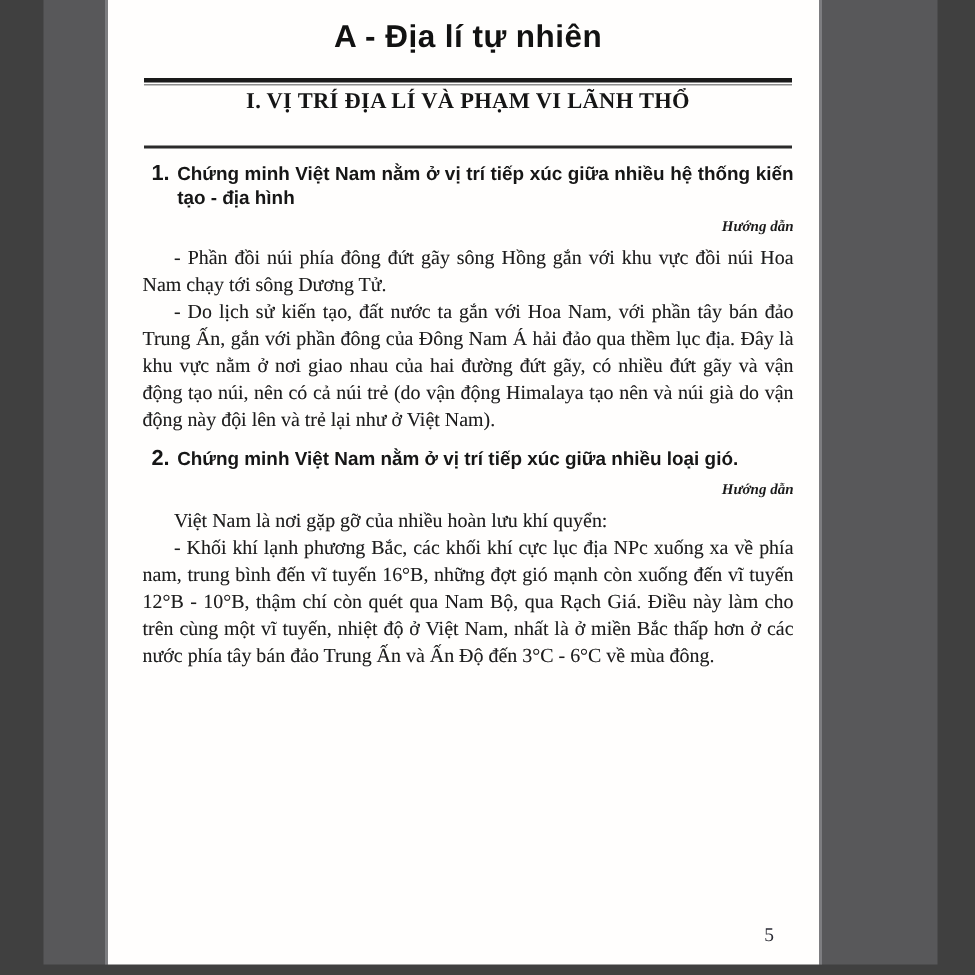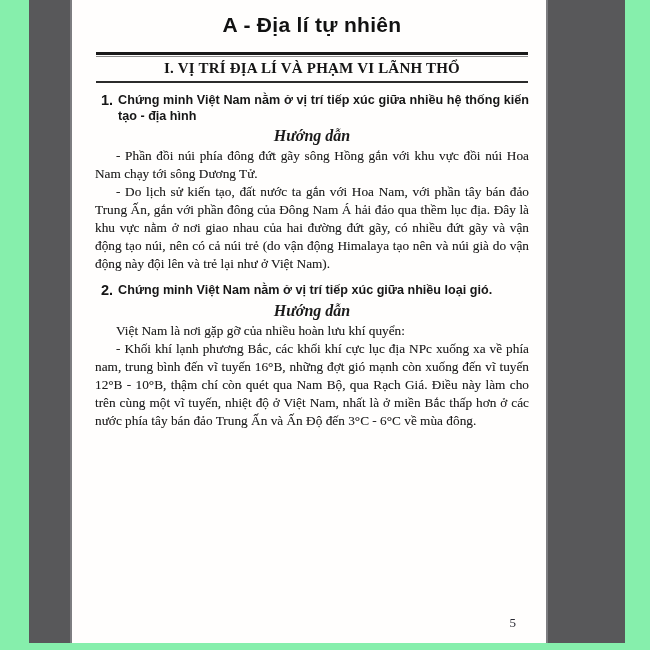--- a/index.html
+++ b/index.html
@@ -3,21 +3,21 @@
 <meta charset="utf-8">
 <style>
   html, body { margin:0; padding:0; }
   body {
     width:650px; height:650px;
     background:#ffffff;
     font-family:"Liberation Serif", serif;
   }
   .stage {
     position:relative; width:650px; height:650px;
-    background:#86efac; overflow:hidden;
+    background:#404040; overflow:hidden;
   }
   .edge-bar {
     position:absolute; top:0; height:643px;
     background:#58585a;
   }
   .edge-left  { left:29px;  width:43px; box-shadow:inset -2px 0 0 #7d7d80; }
   .edge-right { left:546px; width:79px; box-shadow:inset 2px 0 0 #7d7d80; }
   .page {
     position:absolute; left:72px; top:0;
     width:474px; height:643px;
@@ -39,45 +39,45 @@
   .section-rule {
     margin:14px 1px 0 1px;
     border-top:3px solid #1a1a1a;
     border-bottom:2px solid #2b2b2b;
     padding-bottom:3px;
   }
   .section-rule .hairline {
     height:0; border-top:1px solid #8d8d8d; margin-top:1px;
   }
   .section-title {
-    margin:2px 0 0 0;
+    margin:2px 0 16px 0;
     text-align:center;
     font-family:"Liberation Serif", serif;
     font-weight:bold;
     font-size:15px;
     line-height:19px;
     color:#151515;
     letter-spacing:.2px;
   }
   .q-heading {
     display:flex;
     gap:5px;
     margin:10px 0 0 6px;
     font-family:"Liberation Sans", sans-serif;
     font-weight:bold;
     color:#161616;
   }
   .q-num  { font-size:14.5px; line-height:15.5px; flex:0 0 auto; }
   .q-text { font-size:12.6px; line-height:15.5px; text-align:justify; }
   .guide {
-    text-align:center;
+    text-align:right;
     font-family:"Liberation Serif", serif;
     font-style:italic;
     font-weight:bold;
-    font-size:16px;
+    font-size:10px;
     line-height:18px;
     margin:3px 0 2px 0;
     color:#1a1a1a;
   }
   .body-text p {
     margin:0;
     font-size:13.3px;
     line-height:18px;
     text-align:justify;
     text-indent:21px;

